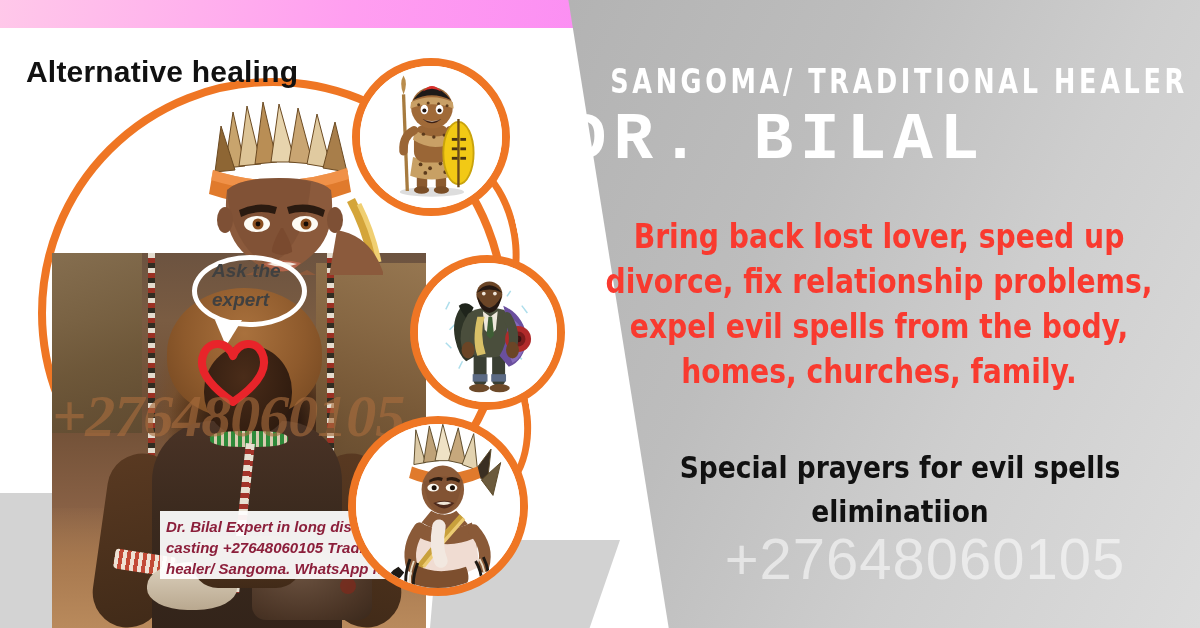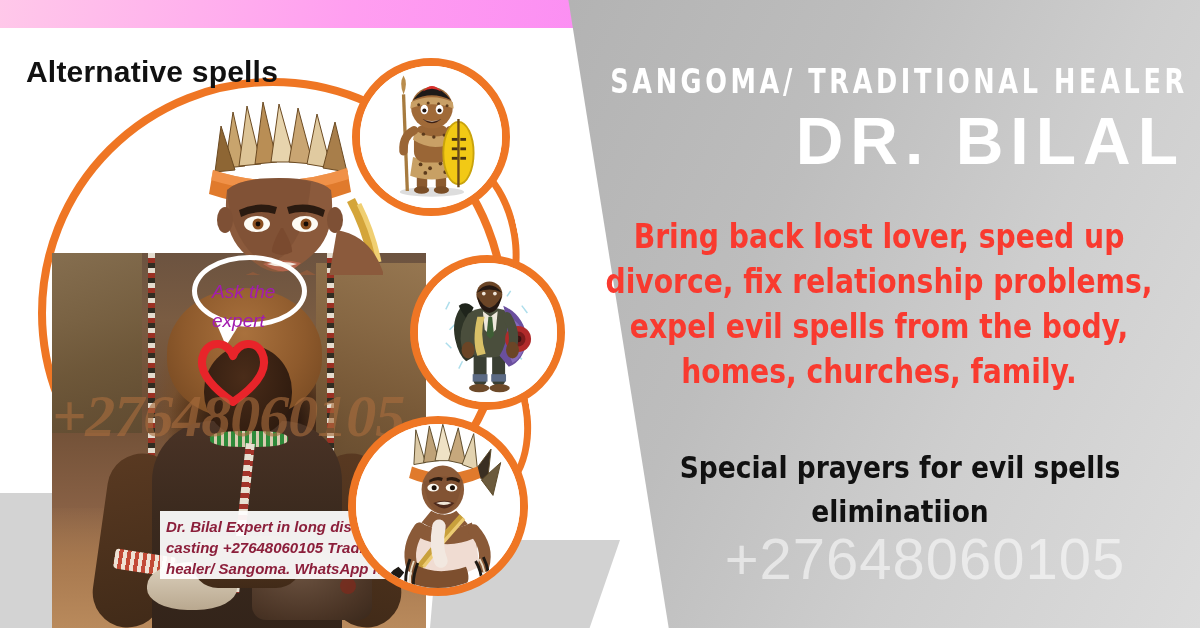--- a/index.html
+++ b/index.html
@@ -59,23 +59,23 @@
     font-family:"DejaVu Sans Condensed","Liberation Sans Narrow","Liberation Sans",sans-serif;
     font-weight:bold;
     font-size:33px;
     letter-spacing:4.2px;
     transform:scaleX(0.86);
     transform-origin:center;
     white-space:nowrap;
   }
   .brandname {
     position:absolute; left:22px; top:103px; width:618px;
-    text-align:right;
+    text-align:left;
     color:#ffffff;
-    font-family:Liberation Sans, sans-serif;
+    font-family:Liberation Mono, monospace;
     font-weight:bold;
     font-size:66px;
     letter-spacing:7px;
     white-space:nowrap;
   }
   .services {
     position:absolute; left:14px; top:214px; width:640px;
     text-align:center;
     color:#f93a2f;
     font-family:"DejaVu Sans Condensed","Liberation Sans Narrow","Liberation Sans",sans-serif;
@@ -273,29 +273,28 @@
     position:absolute; left:215px; top:320px;
     width:0; height:0;
     border-left:11px solid transparent;
     border-right:16px solid transparent;
     border-top:26px solid #ffffff;
     z-index:19;
   }
   .bubble-text {
     position:absolute; left:198px; top:256px;
     width:105px;
-    color:#a21caf;
+    color:#404040;
     font-family:"Liberation Sans","DejaVu Sans",sans-serif;
     font-style:italic;
-    font-weight:normal;
+    font-weight:bold;
     font-size:19px;
     line-height:29px;
     z-index:21;
     padding-left:14px;
-    margin-top:21px;
   }
 
   
   .heart {
     position:absolute; left:196px; top:338px;
     width:74px; height:68px;
     z-index:20;
   }
 
   
@@ -351,21 +350,21 @@
 
 <div id="poster">
 
   <div class="top-pink"></div>
   <div class="top-orange"></div>
 
   <div class="gray-panel"></div>
   <div class="gray-wedge-bottom"></div>
   <div class="gray-strip-left"></div>
 
-  <div class="alt-healing">Alternative spells</div>
+  <div class="alt-healing">Alternative healing</div>
 
   <div class="photo">
     <div class="photo-bg"></div>
     <div class="hut-left"></div>
     <div class="hut-right"></div>
     <div class="ground"></div>
     <div class="bead-strand" style="left:96px;"></div>
     <div class="bead-strand" style="left:275px;"></div>
     <div class="hair"></div>
     <div class="arm-l"></div>

